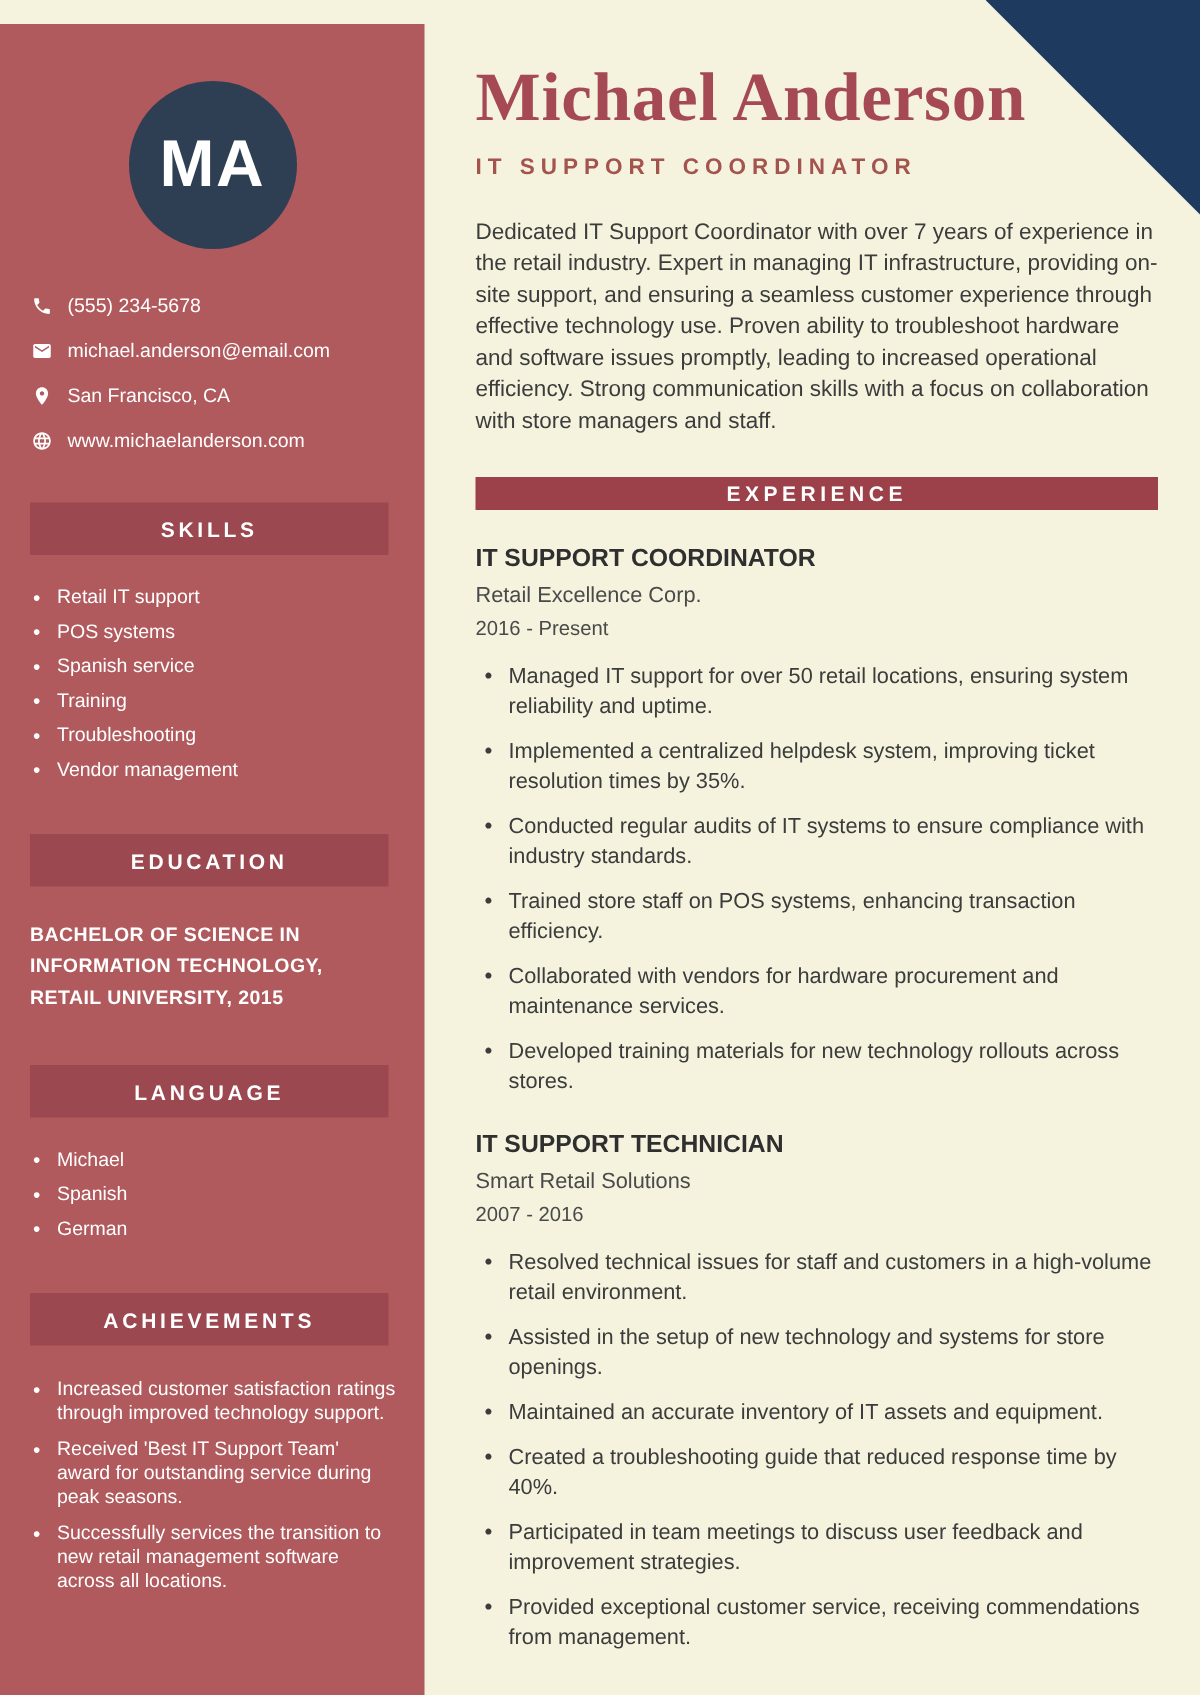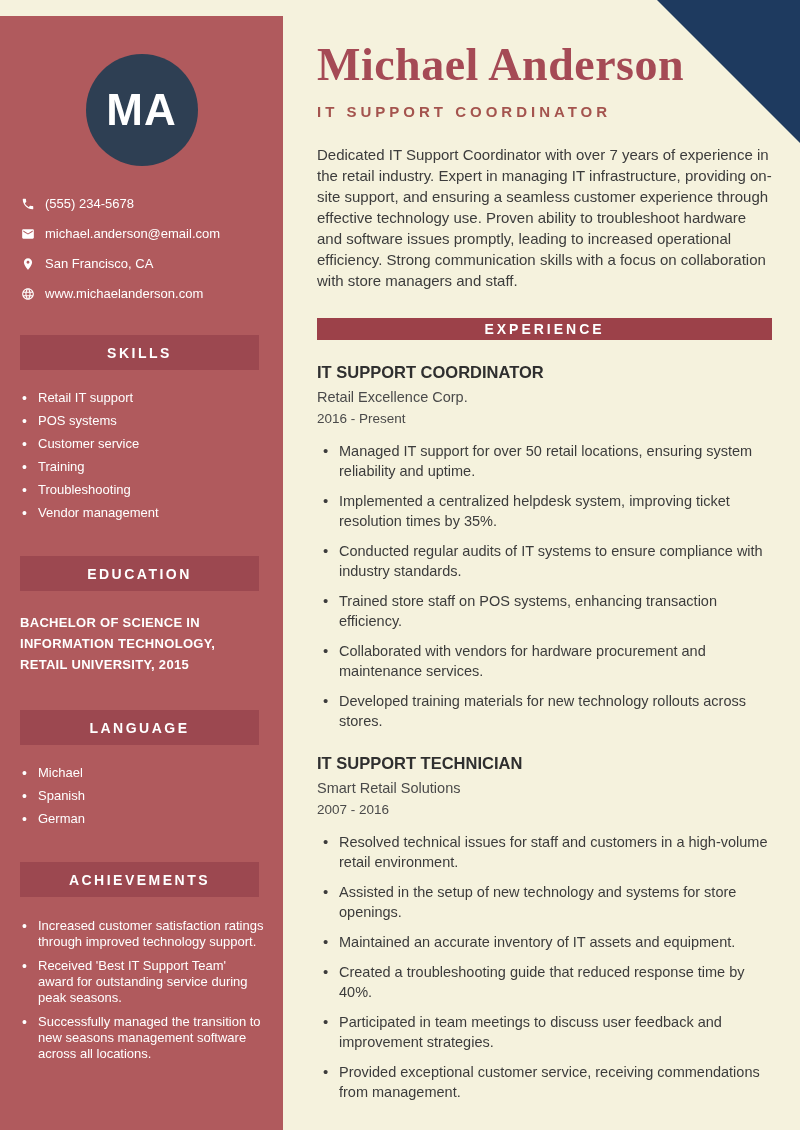--- a/index.html
+++ b/index.html
@@ -156,21 +156,21 @@
       <span class="ctext">www.michaelanderson.com</span>
     </div>
   </div>
 
   <div class="side-block skills">
     <span>SKILLS</span>
   </div>
   <ul class="side-list">
     <li>Retail IT support</li>
     <li>POS systems</li>
-    <li>Customer service</li>
+    <li>Spanish service</li>
     <li>Training</li>
     <li>Troubleshooting</li>
     <li>Vendor management</li>
   </ul>
 
   <div class="side-block education">
     <span>EDUCATION</span>
   </div>
   <div class="edu-text">BACHELOR OF SCIENCE IN INFORMATION TECHNOLOGY, RETAIL UNIVERSITY, 2015</div>
 
@@ -182,21 +182,21 @@
     <li>Spanish</li>
     <li>German</li>
   </ul>
 
   <div class="side-block achievements">
     <span>ACHIEVEMENTS</span>
   </div>
   <ul class="side-list wrap">
     <li>Increased customer satisfaction ratings through improved technology support.</li>
     <li>Received 'Best IT Support Team' award for outstanding service during peak seasons.</li>
-    <li>Successfully managed the transition to new seasons management software across all locations.</li>
+    <li>Successfully services the transition to new retail management software across all locations.</li>
   </ul>
 
 </aside>
 
 <main class="main">
 
   <div class="corner-triangle"></div>
 
   <h1 class="name">Michael Anderson</h1>
   <div class="job-title">IT SUPPORT COORDINATOR</div>

